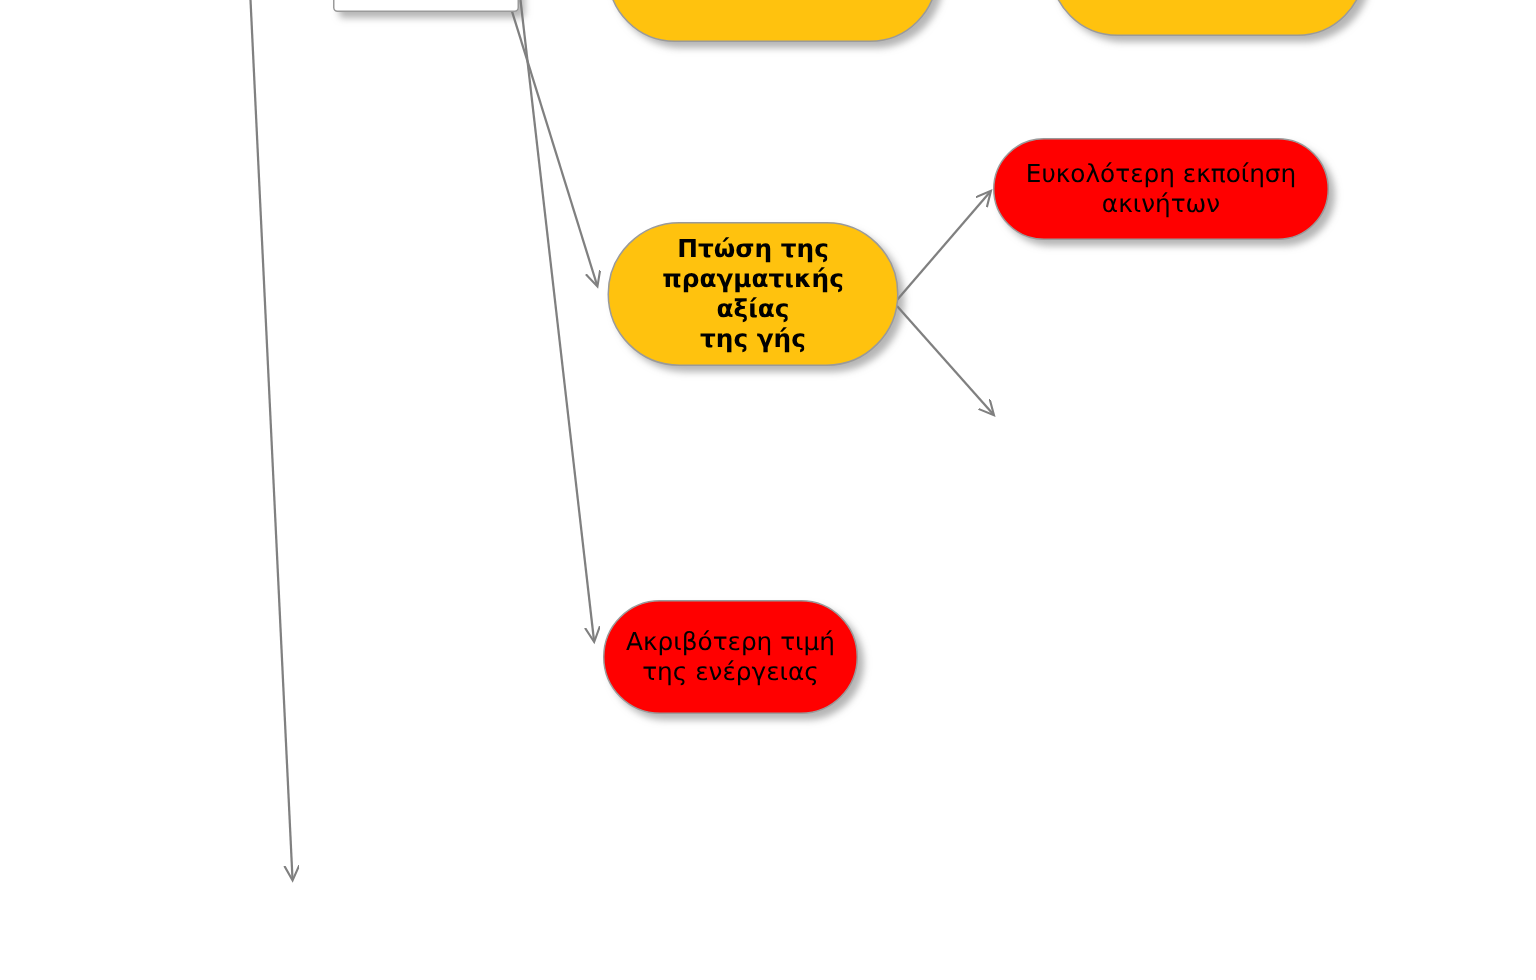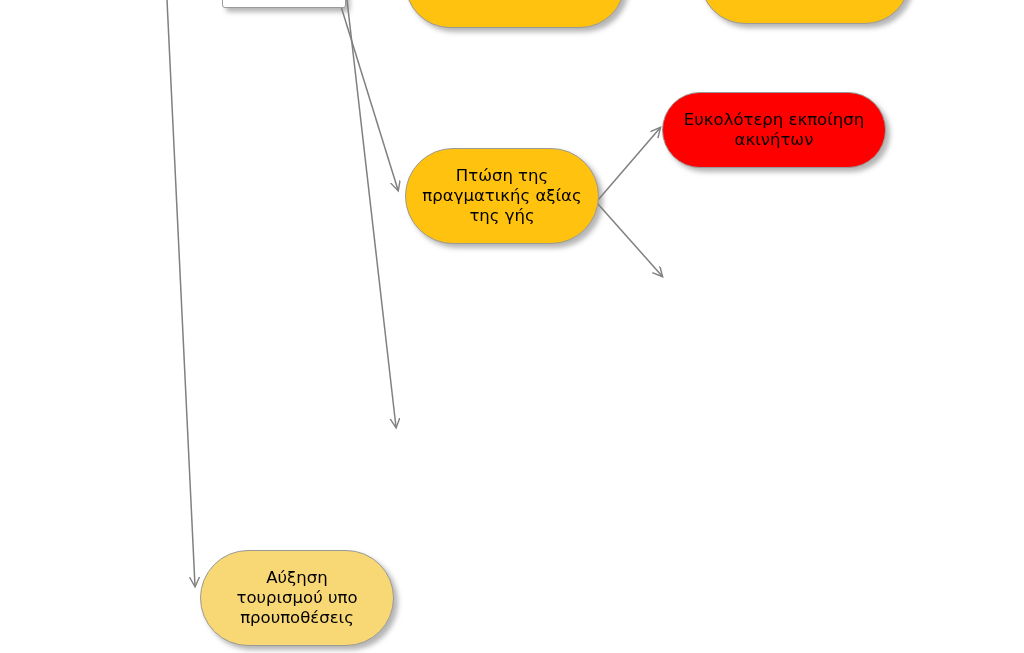--- a/index.html
+++ b/index.html
@@ -91,32 +91,31 @@
   </div>
 
   <div class="node node-pill node-gold" style="left:405px; top:-62px; width:220px; height:90px; font-size:16px;">
     
   </div>
 
   <div class="node node-pill node-gold" style="left:700px; top:-66px; width:210px; height:90px; font-size:16px;">
     <span class="node-label"></span>
   </div>
 
-  <div class="node node-pill node-gold" style="left:405px; top:148px; width:194px; height:96px; font-size:16.5px;">
+  <div class="node node-pill node-gold" style="left:405px; top:148px; width:194px; height:96px; font-size:16.5px;font-weight:bold;">
     <span class="node-label">Πτώση της
 πραγματικής αξίας
 της γής</span>
   </div>
 
-  <div class="node node-pill node-red" style="left:662px; top:92px; width:224px; height:76px; font-size:16.5px;">
+  <div class="node node-pill node-red" style="left:662px; top:92px; width:224px; height:68px; font-size:16.5px;">
     <span class="node-label">Ευκολότερη εκποίηση
 ακινήτων</span>
   </div>
 
 
+  <div class="node node-pill node-red" style="left:402px; top:400px; width:170px; height:76px; font-size:16.5px;">
+    <span class="node-label">Ακριβότερη τιμή
+της ενέργειας</span>
+  </div>
 
-  <div class="node node-pill node-lightyellow" style="left:200px; top:550px; width:194px; height:96px; font-size:16.5px;">
-    <span class="node-label">Αύξηση
-τουρισμού υπο
-προυποθέσεις</span>
-  </div>
 
 </div>
 
 </body></html>

